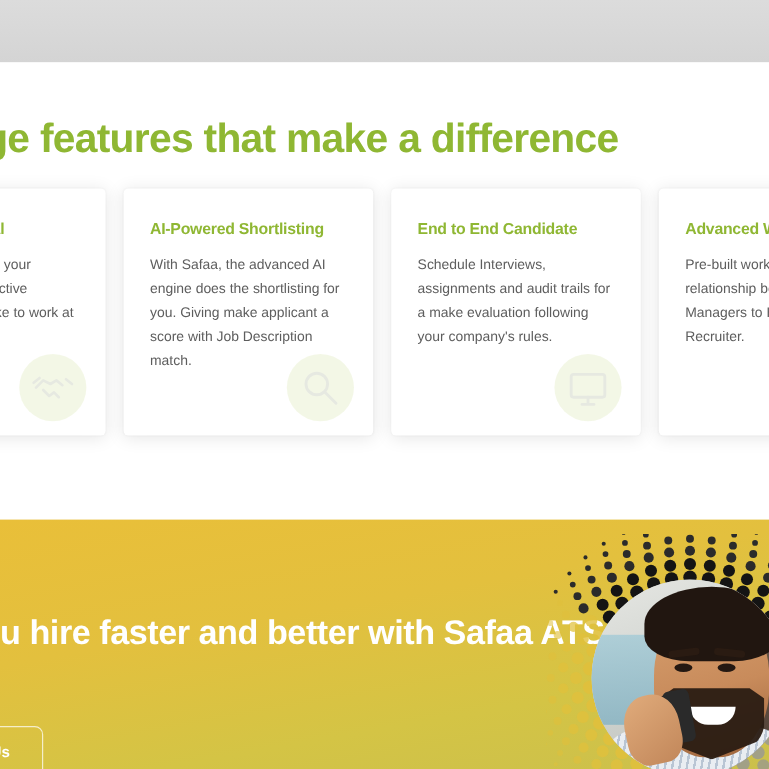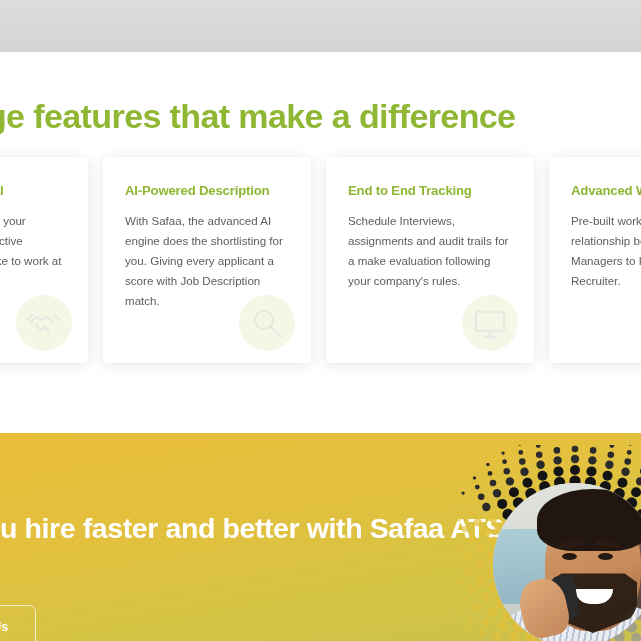--- a/index.html
+++ b/index.html
@@ -207,33 +207,33 @@
           <div class="disc"></div>
           <svg viewBox="0 0 40 40" fill="none" stroke="#4a5a22" stroke-width="2.2" stroke-linecap="round" stroke-linejoin="round">
             <path d="M6 20l6-6 6 3 5-3 5 4"></path>
             <path d="M12 22l5 5 4-3 4 4"></path>
             <path d="M4 16l5-4M36 17l-5-4"></path>
           </svg>
         </div>
       </div>
 
       <div class="card">
-        <div class="card-title">AI-Powered Description</div>
-        <div class="card-desc">With Safaa, the advanced AI engine does the shortlisting for you. Giving every applicant a score with Job Description match.</div>
+        <div class="card-title">AI-Powered Shortlisting</div>
+        <div class="card-desc">With Safaa, the advanced AI engine does the shortlisting for you. Giving make applicant a score with Job Description match.</div>
         <div class="card-icon">
           <div class="disc"></div>
           <svg viewBox="0 0 40 40" fill="none" stroke="#4a5a22" stroke-width="2.4" stroke-linecap="round">
             <circle cx="17" cy="17" r="9"></circle>
             <path d="M24 24l9 9"></path>
           </svg>
         </div>
       </div>
 
       <div class="card">
-        <div class="card-title">End to End Tracking</div>
+        <div class="card-title">End to End Candidate</div>
         <div class="card-desc">Schedule Interviews, assignments and audit trails for a make evaluation following your company's rules.</div>
         <div class="card-icon">
           <div class="disc"></div>
           <svg viewBox="0 0 40 40" fill="none" stroke="#4a5a22" stroke-width="2.4" stroke-linecap="round" stroke-linejoin="round">
             <rect x="6" y="9" width="28" height="19" rx="2"></rect>
             <path d="M15 34h10M20 28v6"></path>
           </svg>
         </div>
       </div>
 

